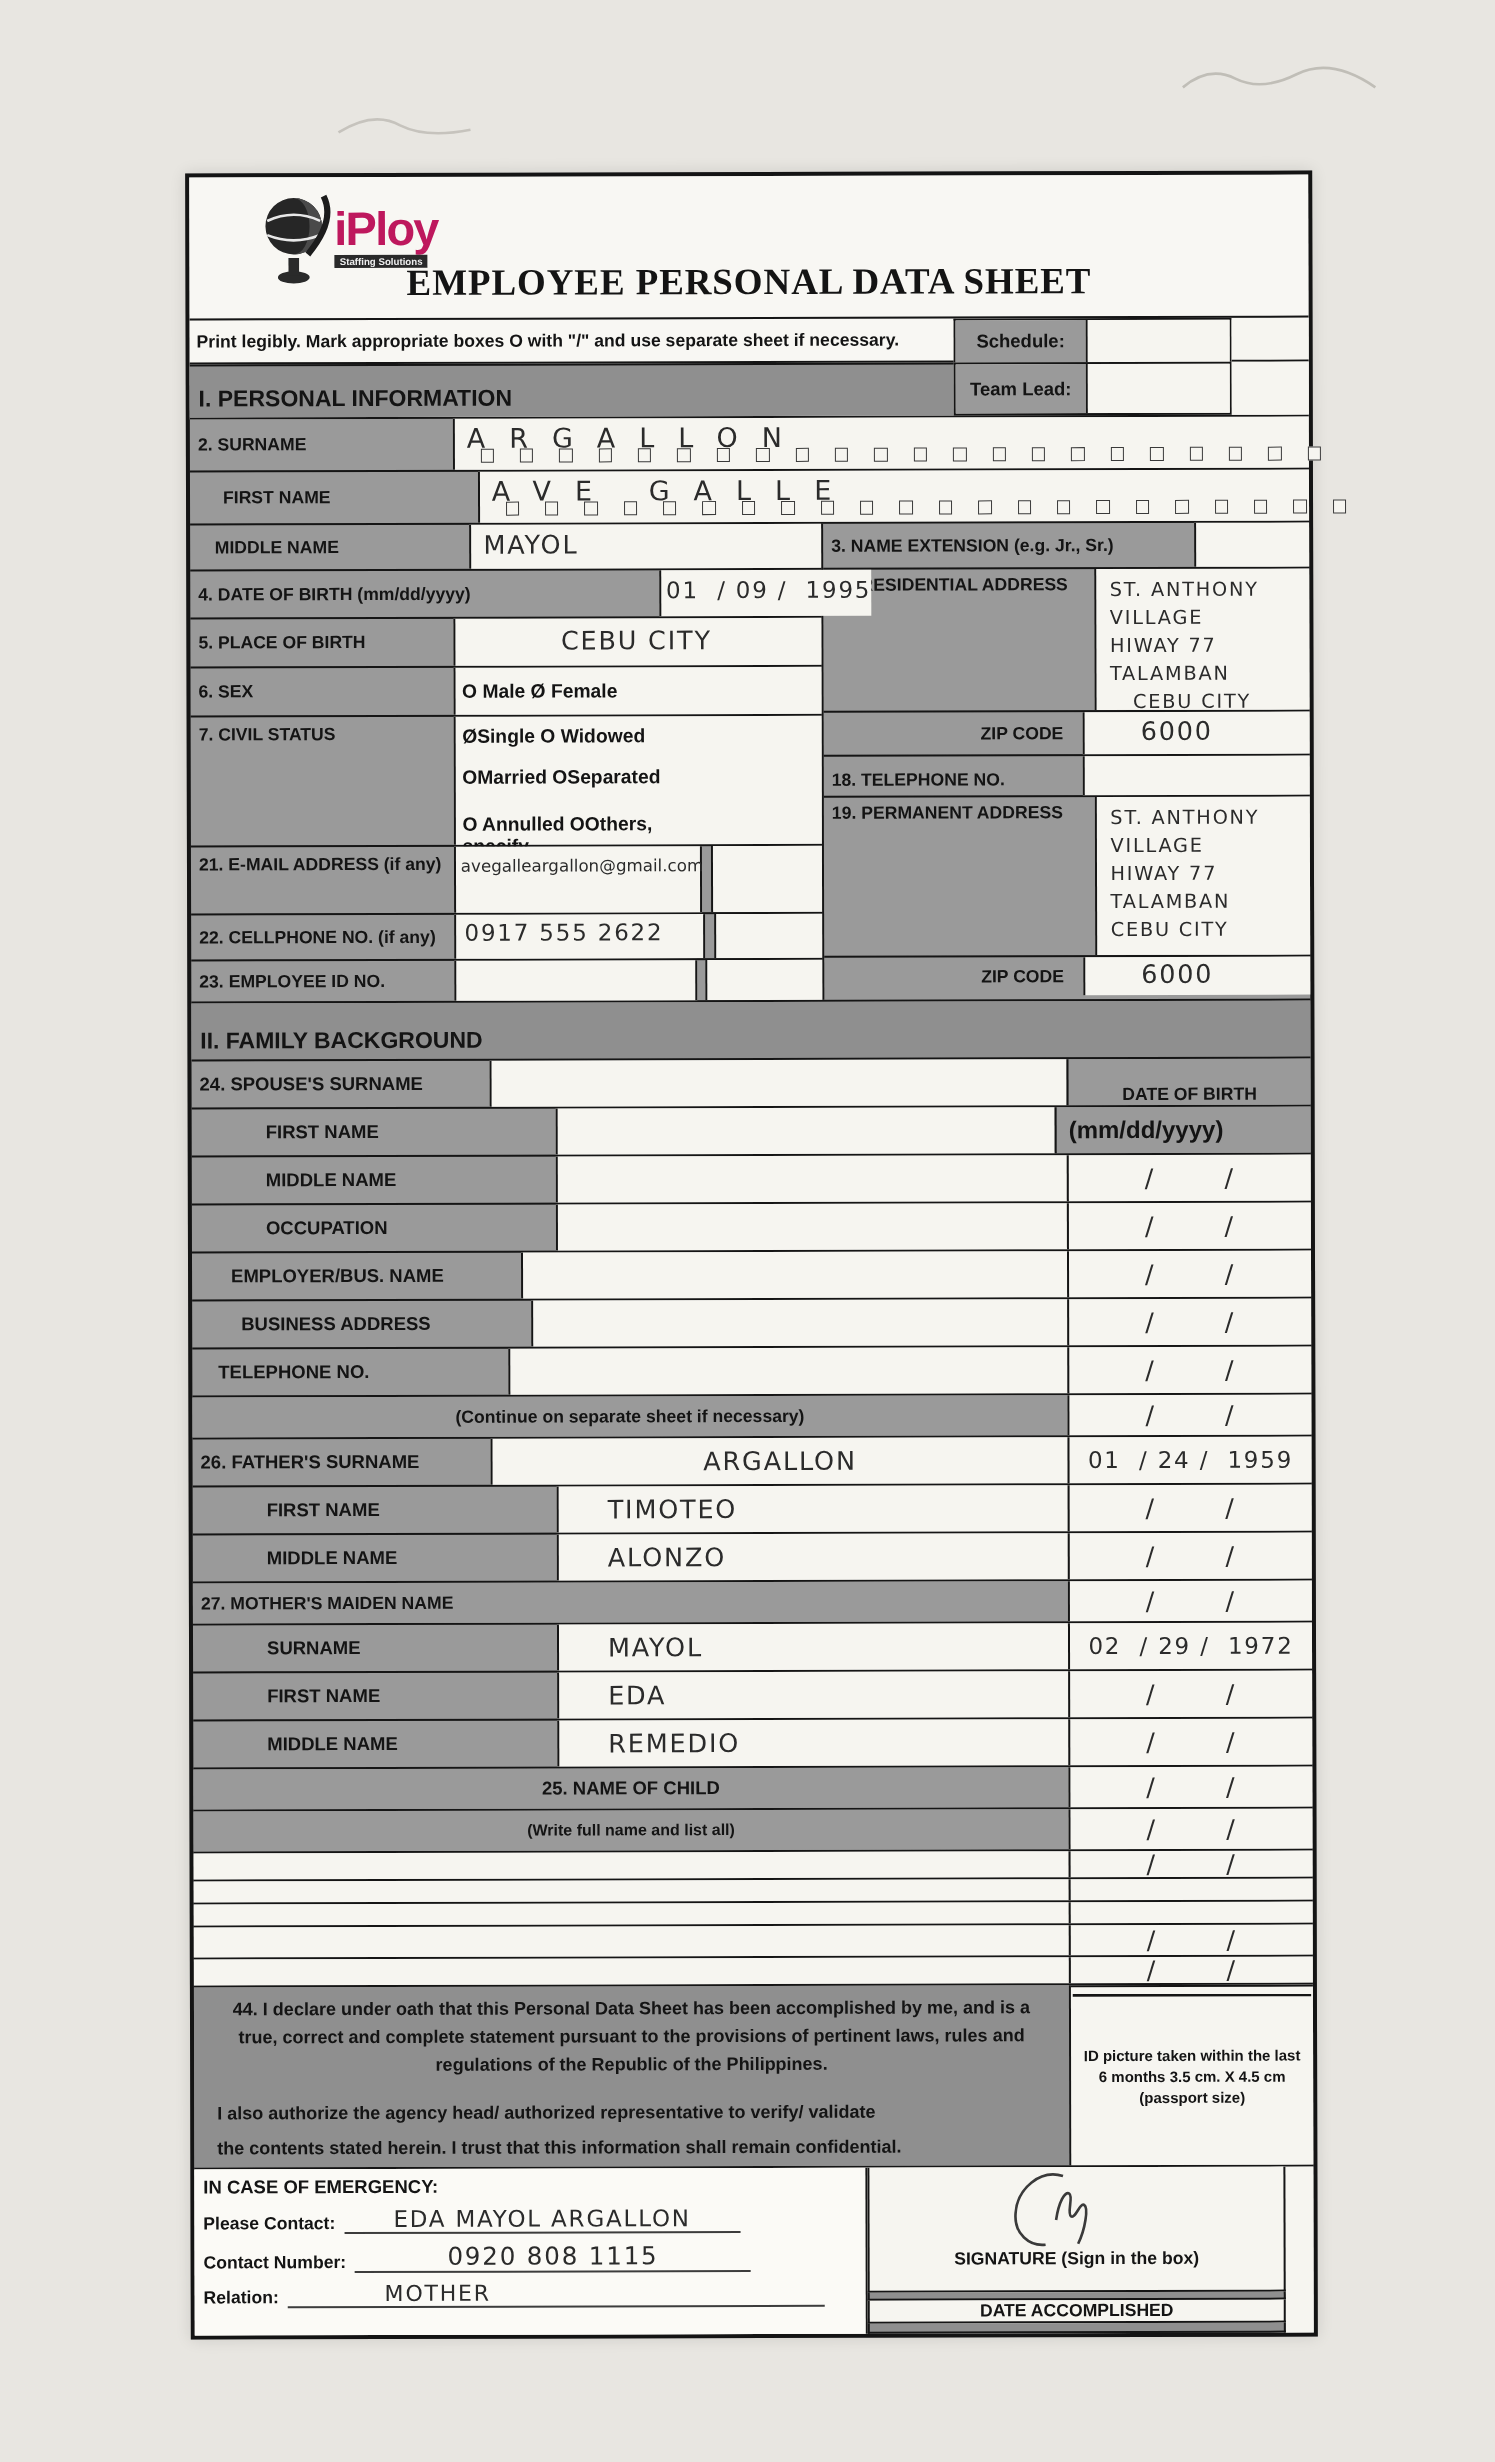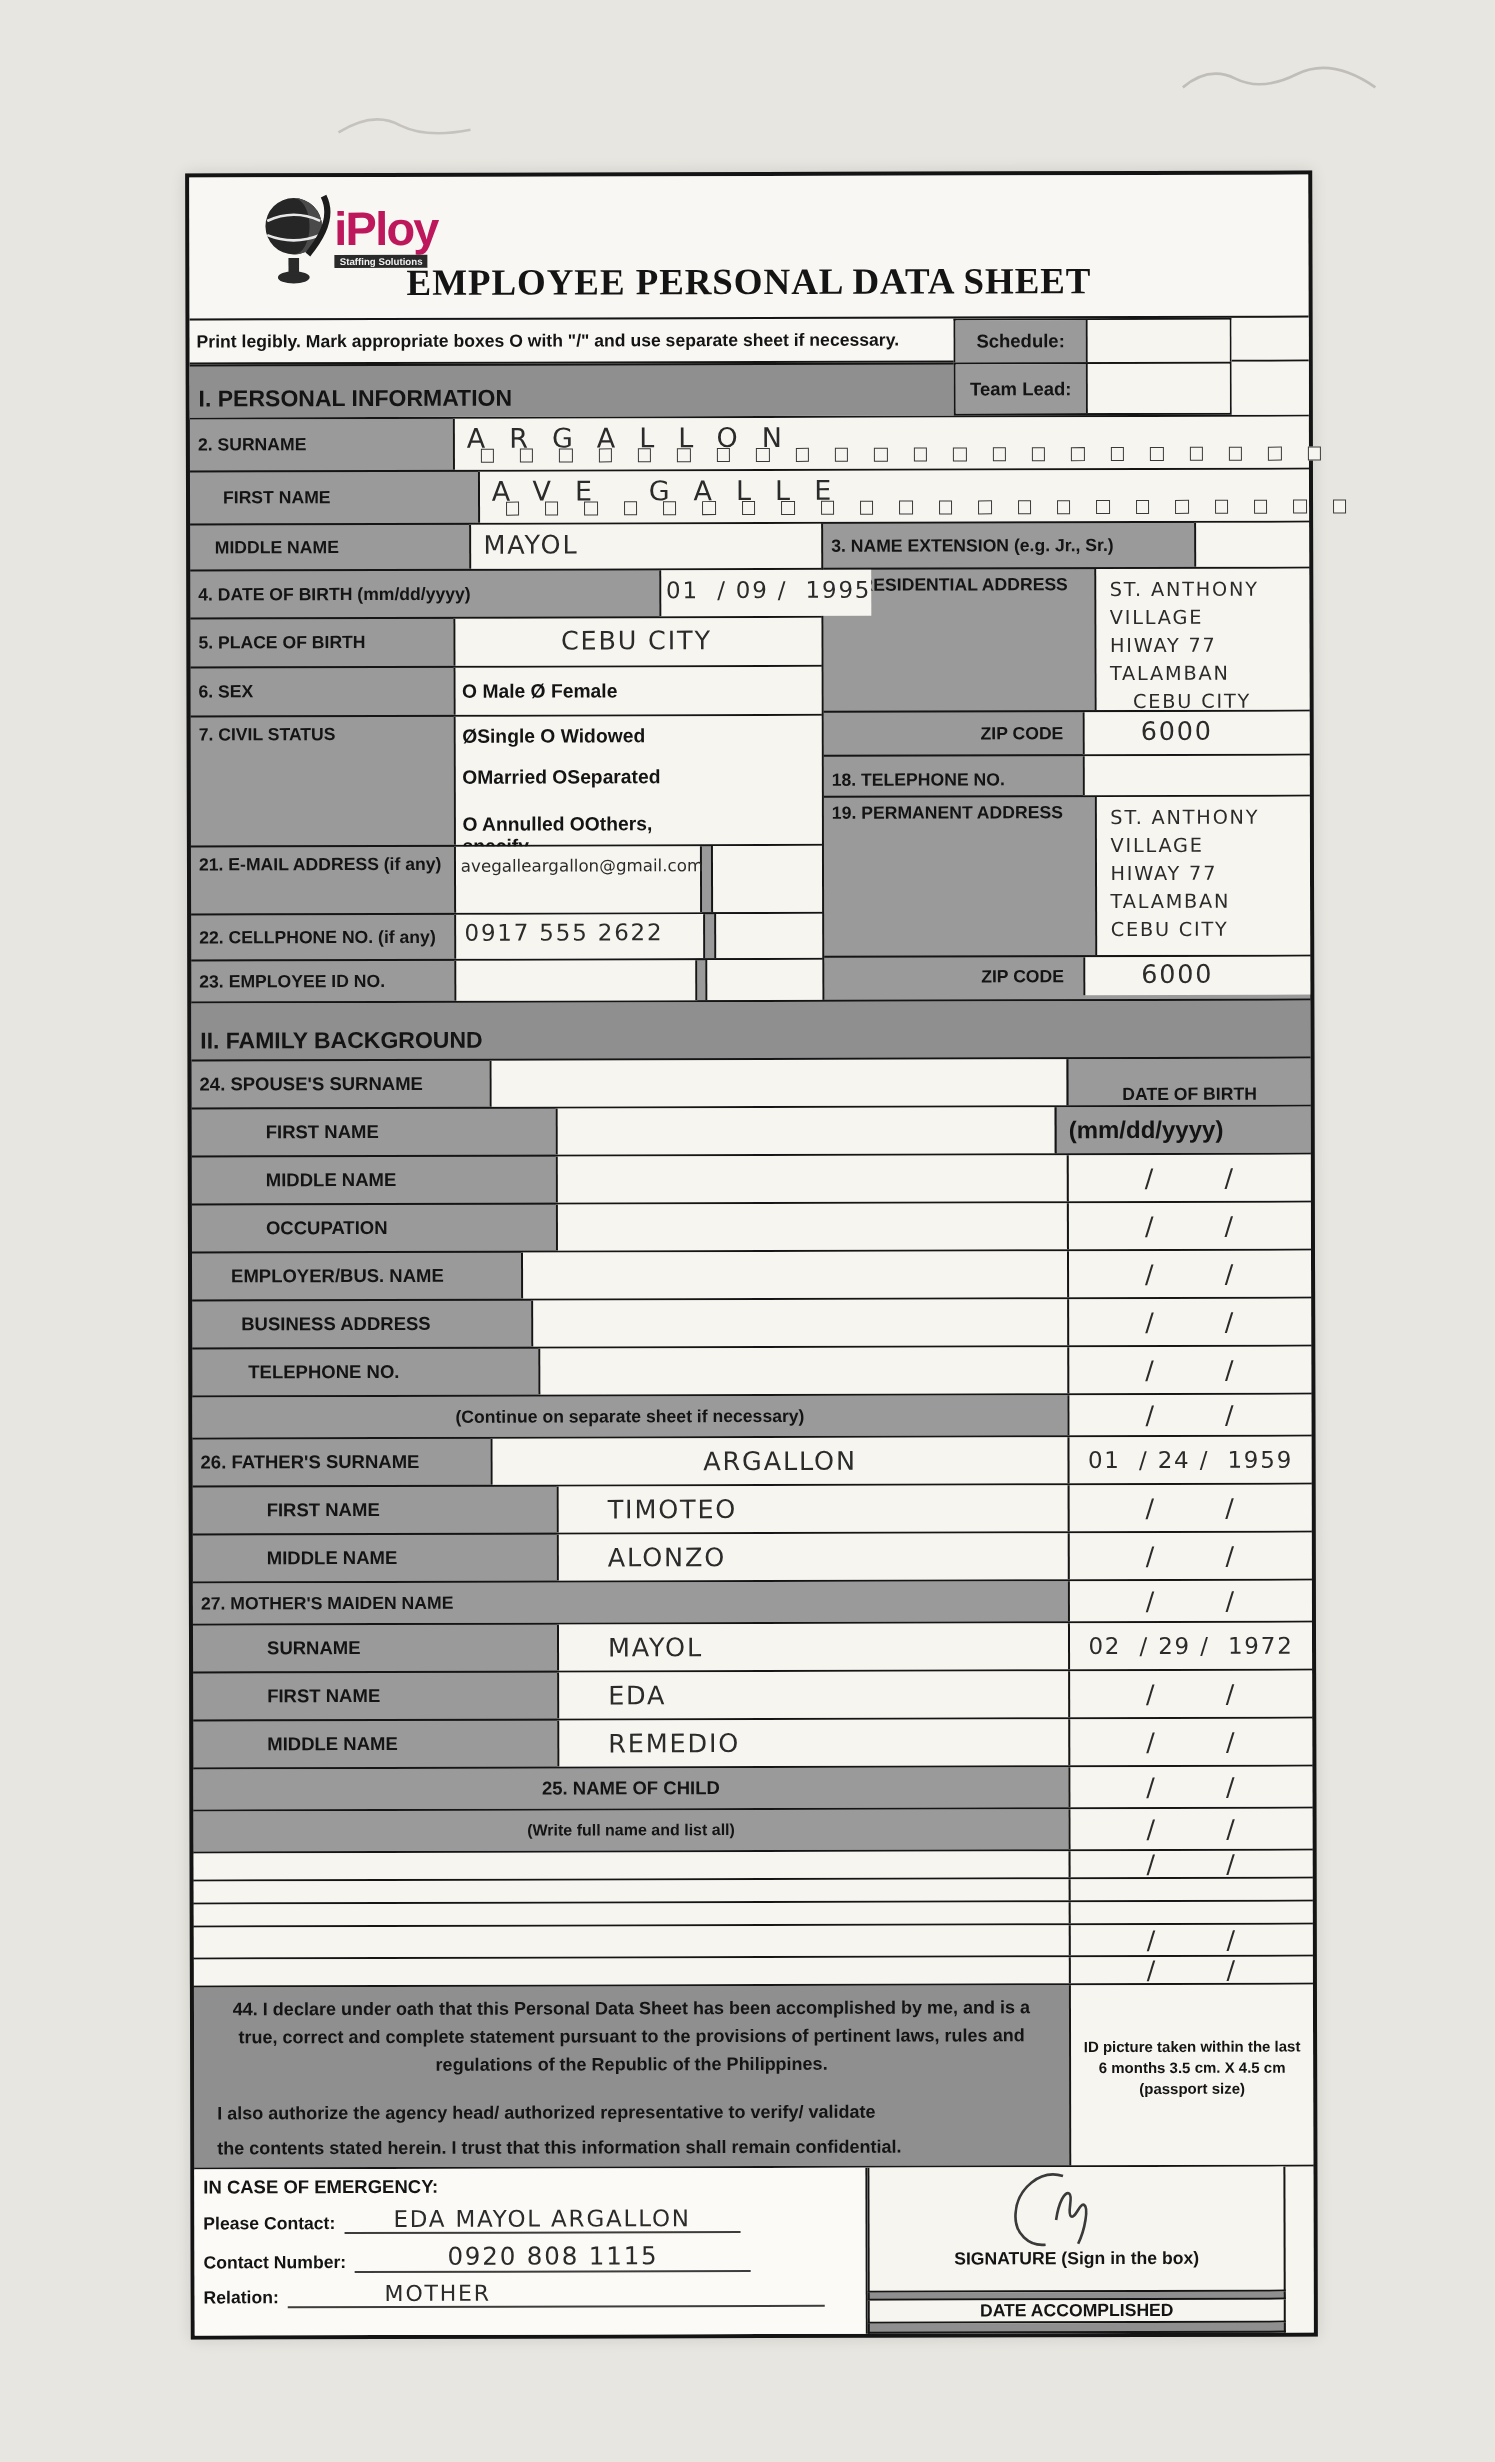--- a/index.html
+++ b/index.html
@@ -75,21 +75,21 @@
   .fam-date.hdrcell{background:#9a9a9a;flex-direction:column;justify-content:flex-end;font-weight:bold;font-size:17.6px;letter-spacing:0;}
   .fam-date.hdrcell2{background:#9a9a9a;align-items:center;justify-content:flex-start;font-weight:bold;font-size:24px;padding-left:12px;}
   .famband{flex:1;background:#9a9a9a;display:flex;align-items:center;font-weight:bold;font-size:17.6px;}
   .dbl{border-top:2.6px solid #151515;box-shadow:0 4.4px 0 -1.8px #151515;}
   
   .decl{display:flex;}
   .decl-left{width:877px;flex:none;background:#8f8f8f;border-right:2.6px solid #151515;padding:8.8px 23px 7px 23px;box-sizing:border-box;}
   .decl-p1{font-weight:bold;font-size:18px;text-align:center;line-height:1.55;}
   .decl-p2{font-weight:bold;font-size:18px;text-align:left;margin-top:23px;}
   .decl-p3{font-weight:bold;font-size:18px;text-align:left;margin-top:14px;}
-  .decl-right{flex:1;background:#f6f5f0;display:flex;flex-direction:row;}
+  .decl-right{flex:1;background:#f6f5f0;display:flex;flex-direction:column;}
   .idnote{font-weight:bold;font-size:15px;text-align:center;line-height:1.4;padding:0 8.8px;margin-top:51px;}
   
   .emg{display:flex;background:#f6f5f0;}
   .emg-left{width:673px;flex:none;border-right:2.6px solid #151515;padding:7px 0 0 8.8px;box-sizing:border-box;background:#fbfaf6;}
   .emg-h{font-weight:bold;font-size:18.5px;}
   .emg-line{display:flex;align-items:flex-end;margin-top:8px;font-weight:bold;font-size:17.6px;}
   .uline{display:inline-block;border-bottom:2.6px solid #3c3c3c;min-width:396px;text-align:center;margin-left:8.8px;padding-bottom:0px;}
   .emg-right{flex:1;display:flex;flex-direction:column;padding-right:28px;}
   .sigbox{border:2.6px solid #151515;border-top:none;background:#f6f5f0;}
   .sigarea{height:81px;position:relative;}
@@ -341,21 +341,21 @@
     <div class="fam-lbl ind" style="padding-left:39px;">EMPLOYER/BUS. NAME</div>
     <div class="fam-val"></div>
     <div class="fam-date hw big">/       /</div>
   </div>
   <div class="row bb" style="height:46px;">
     <div class="fam-lbl ind" style="padding-left:49px;">BUSINESS ADDRESS</div>
     <div class="fam-val"></div>
     <div class="fam-date hw big">/       /</div>
   </div>
   <div class="row bb" style="height:46px;">
-    <div class="fam-lbl ind" style="padding-left:56px;">TELEPHONE NO.</div>
+    <div class="fam-lbl ind" style="padding-left:26px;">TELEPHONE NO.</div>
     <div class="fam-val"></div>
     <div class="fam-date hw big">/       /</div>
   </div>
   <div class="row bb" style="height:40px;">
     <div class="famband" style="justify-content:center;">(Continue on separate sheet if necessary)</div>
     <div class="fam-date hw big">/       /</div>
   </div>
 
   <div class="row bb" style="height:46px;">
     <div class="fam-lbl">26. FATHER'S SURNAME</div>

